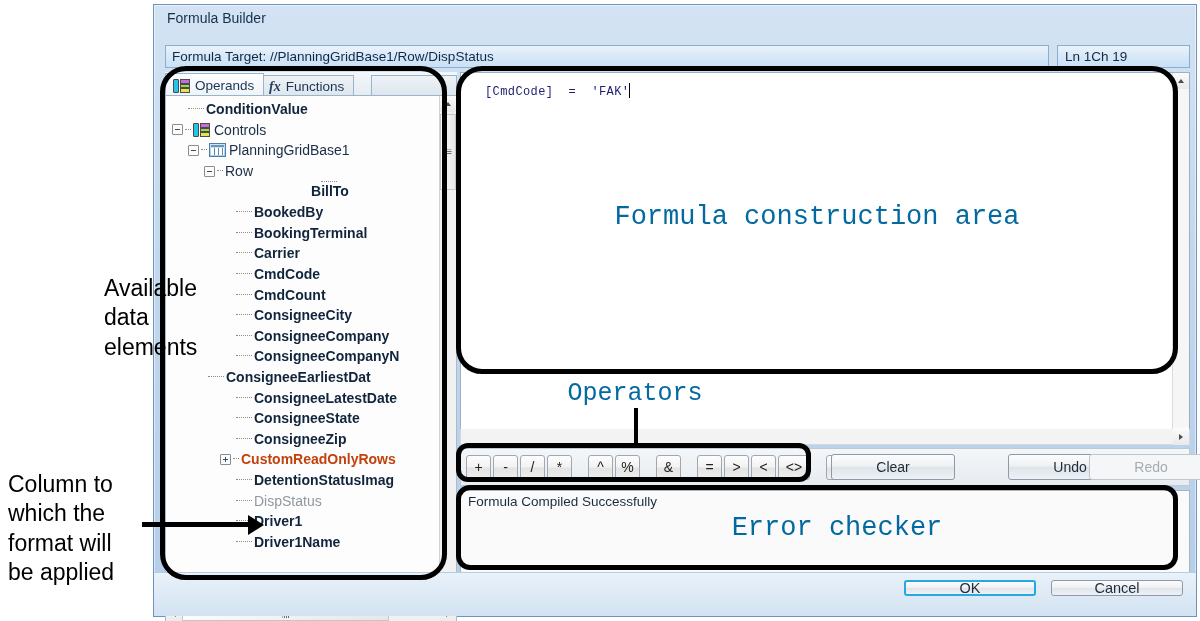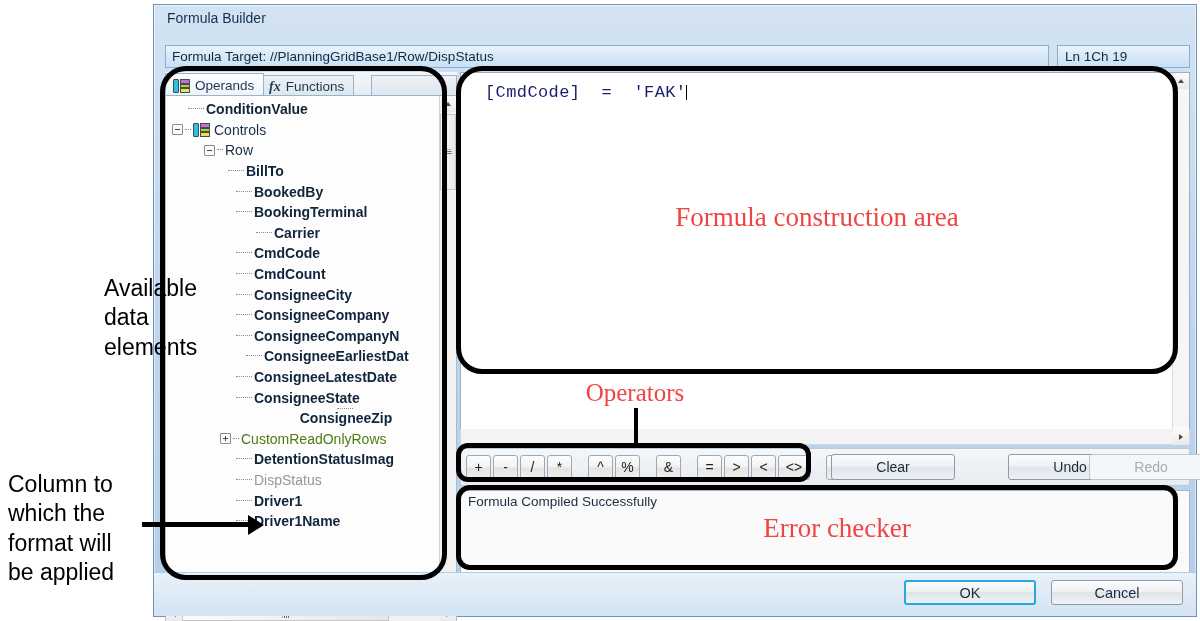--- a/index.html
+++ b/index.html
@@ -29,22 +29,22 @@
   #annot-formula-area {
     left: 0; top: 0;
     width: 1200px; text-align: left;
     font-size: 27px;
   }
   #annot-operators  { font-size: 25px; }
   #annot-errchecker { font-size: 27px; margin-left: 20px; }
 
   .callout-label {
     position: absolute;
-    font-family: Liberation Serif, serif;
-    color: #ef4444;
+    font-family: Liberation Mono, monospace;
+    color: #0369a1;
   }
 
   
   .hl {
     position: absolute;
     border: 5px solid #000;
     border-radius: 26px;
     box-sizing: border-box;
     pointer-events: none;
     z-index: 40;
@@ -192,21 +192,21 @@
     position: relative;
     height: 20.6px;
     display: flex;
     align-items: center;
     font-size: 14px;
     white-space: nowrap;
     font-family: "Liberation Sans", sans-serif;
   }
   .tree-row .lbl { font-weight: bold; color: #10253c; }
   .tree-row.plain .lbl { font-weight: normal; color: #1a2d45; }
-  .tree-row.muted .lbl { font-weight: normal; color: #4d7c0f; }
+  .tree-row.muted .lbl { font-weight: bold; color: #c2410c; }
   .tree-row.dim   .lbl { font-weight: normal; color: #9098a0; }
 
   .dotline {
     width: 16px; height: 1px;
     border-top: 1px dotted #8d8d8d;
     flex: none;
     margin-right: 2px;
   }
   .expander {
     width: 11px; height: 11px;
@@ -307,21 +307,21 @@
     left: 306px; top: 67px;
     width: 730px; height: 372px;
     background: #ffffff;
     border: 1px solid #9bb0c2;
     box-sizing: border-box;
   }
   #formula-text {
     position: absolute;
     left: 24px; top: 10px;
     font-family: "Liberation Mono", monospace;
-    font-size: 17px;
+    font-size: 12px;
     color: #1c1c6e;
     letter-spacing: 0.4px;
     white-space: pre;
   }
   #formula-caret {
     display: inline-block;
     width: 1px; height: 15px;
     background: #000;
     vertical-align: -3px;
   }
@@ -412,21 +412,21 @@
     position: absolute;
     left: 0; bottom: 0;
     width: 100%; height: 44px;
     background: linear-gradient(to bottom,#e9f1f9,#d3e3f2);
     border-top: 1px solid #b4cde7;
     box-sizing: border-box;
   }
   .dlg-btn {
     position: absolute;
     top: 575px;
-    width: 132px; height: 25px;
+    width: 132px; height: 16px;
     background: linear-gradient(to bottom,#fbfcfd 0%,#eef1f4 47%,#dfe4e9 50%,#eef2f6 100%);
     border: 1px solid #8d9aa8;
     border-radius: 3px;
     box-sizing: border-box;
     font-size: 14.5px;
     color: #1d2b3a;
     display: flex;
     align-items: center;
     justify-content: center;
   }
@@ -479,38 +479,44 @@
             <span class="expander"></span>
             <span class="dotline" style="width: 6px;"></span>
             <span class="ico-operands" style="margin-right: 4px;">
               <i class="b1"></i>
               <i class="b2"></i>
               <i class="b3"></i>
               <i class="b4"></i>
             </span>
             <span class="lbl">Controls</span>
           </div>
+          <div class="tree-row plain" style="padding-left: 22px;">
+            <span class="expander"></span>
+            <span class="dotline" style="width: 6px;"></span>
+            <span class="ico-grid"></span>
+            <span class="lbl">PlanningGridBase1</span>
+          </div>
           <div class="tree-row plain" style="padding-left: 38px;">
             <span class="expander"></span>
             <span class="dotline" style="width: 6px;"></span>
             <span class="lbl">Row</span>
           </div>
-          <div class="tree-row " style="padding-left: 62px;">
+          <div class="tree-row " style="padding-left: 38px; flex-direction: column;">
             <span class="dotline"></span>
             <span class="lbl">BillTo</span>
           </div>
           <div class="tree-row " style="padding-left: 70px;">
             <span class="dotline"></span>
             <span class="lbl">BookedBy</span>
           </div>
           <div class="tree-row " style="padding-left: 70px;">
             <span class="dotline"></span>
             <span class="lbl">BookingTerminal</span>
           </div>
-          <div class="tree-row " style="padding-left: 90px;">
+          <div class="tree-row " style="padding-left: 70px;">
             <span class="dotline"></span>
             <span class="lbl">Carrier</span>
           </div>
           <div class="tree-row " style="padding-left: 70px;">
             <span class="dotline"></span>
             <span class="lbl">CmdCode</span>
           </div>
           <div class="tree-row " style="padding-left: 70px;">
             <span class="dotline"></span>
             <span class="lbl">CmdCount</span>
@@ -520,33 +526,33 @@
             <span class="lbl">ConsigneeCity</span>
           </div>
           <div class="tree-row " style="padding-left: 70px;">
             <span class="dotline"></span>
             <span class="lbl">ConsigneeCompany</span>
           </div>
           <div class="tree-row " style="padding-left: 70px;">
             <span class="dotline"></span>
             <span class="lbl">ConsigneeCompanyN</span>
           </div>
-          <div class="tree-row " style="padding-left: 80px;">
+          <div class="tree-row " style="padding-left: 42px;">
             <span class="dotline"></span>
             <span class="lbl">ConsigneeEarliestDat</span>
           </div>
           <div class="tree-row " style="padding-left: 70px;">
             <span class="dotline"></span>
             <span class="lbl">ConsigneeLatestDate</span>
           </div>
           <div class="tree-row " style="padding-left: 70px;">
             <span class="dotline"></span>
             <span class="lbl">ConsigneeState</span>
           </div>
-          <div class="tree-row " style="padding-left: 70px; flex-direction: column;">
+          <div class="tree-row " style="padding-left: 70px;">
             <span class="dotline"></span>
             <span class="lbl">ConsigneeZip</span>
           </div>
           <div class="tree-row muted" style="padding-left: 54px;">
             <span class="expander plus"></span>
             <span class="dotline" style="width: 6px;"></span>
             <span class="lbl">CustomReadOnlyRows</span>
           </div>
           <div class="tree-row " style="padding-left: 70px;">
             <span class="dotline"></span>

